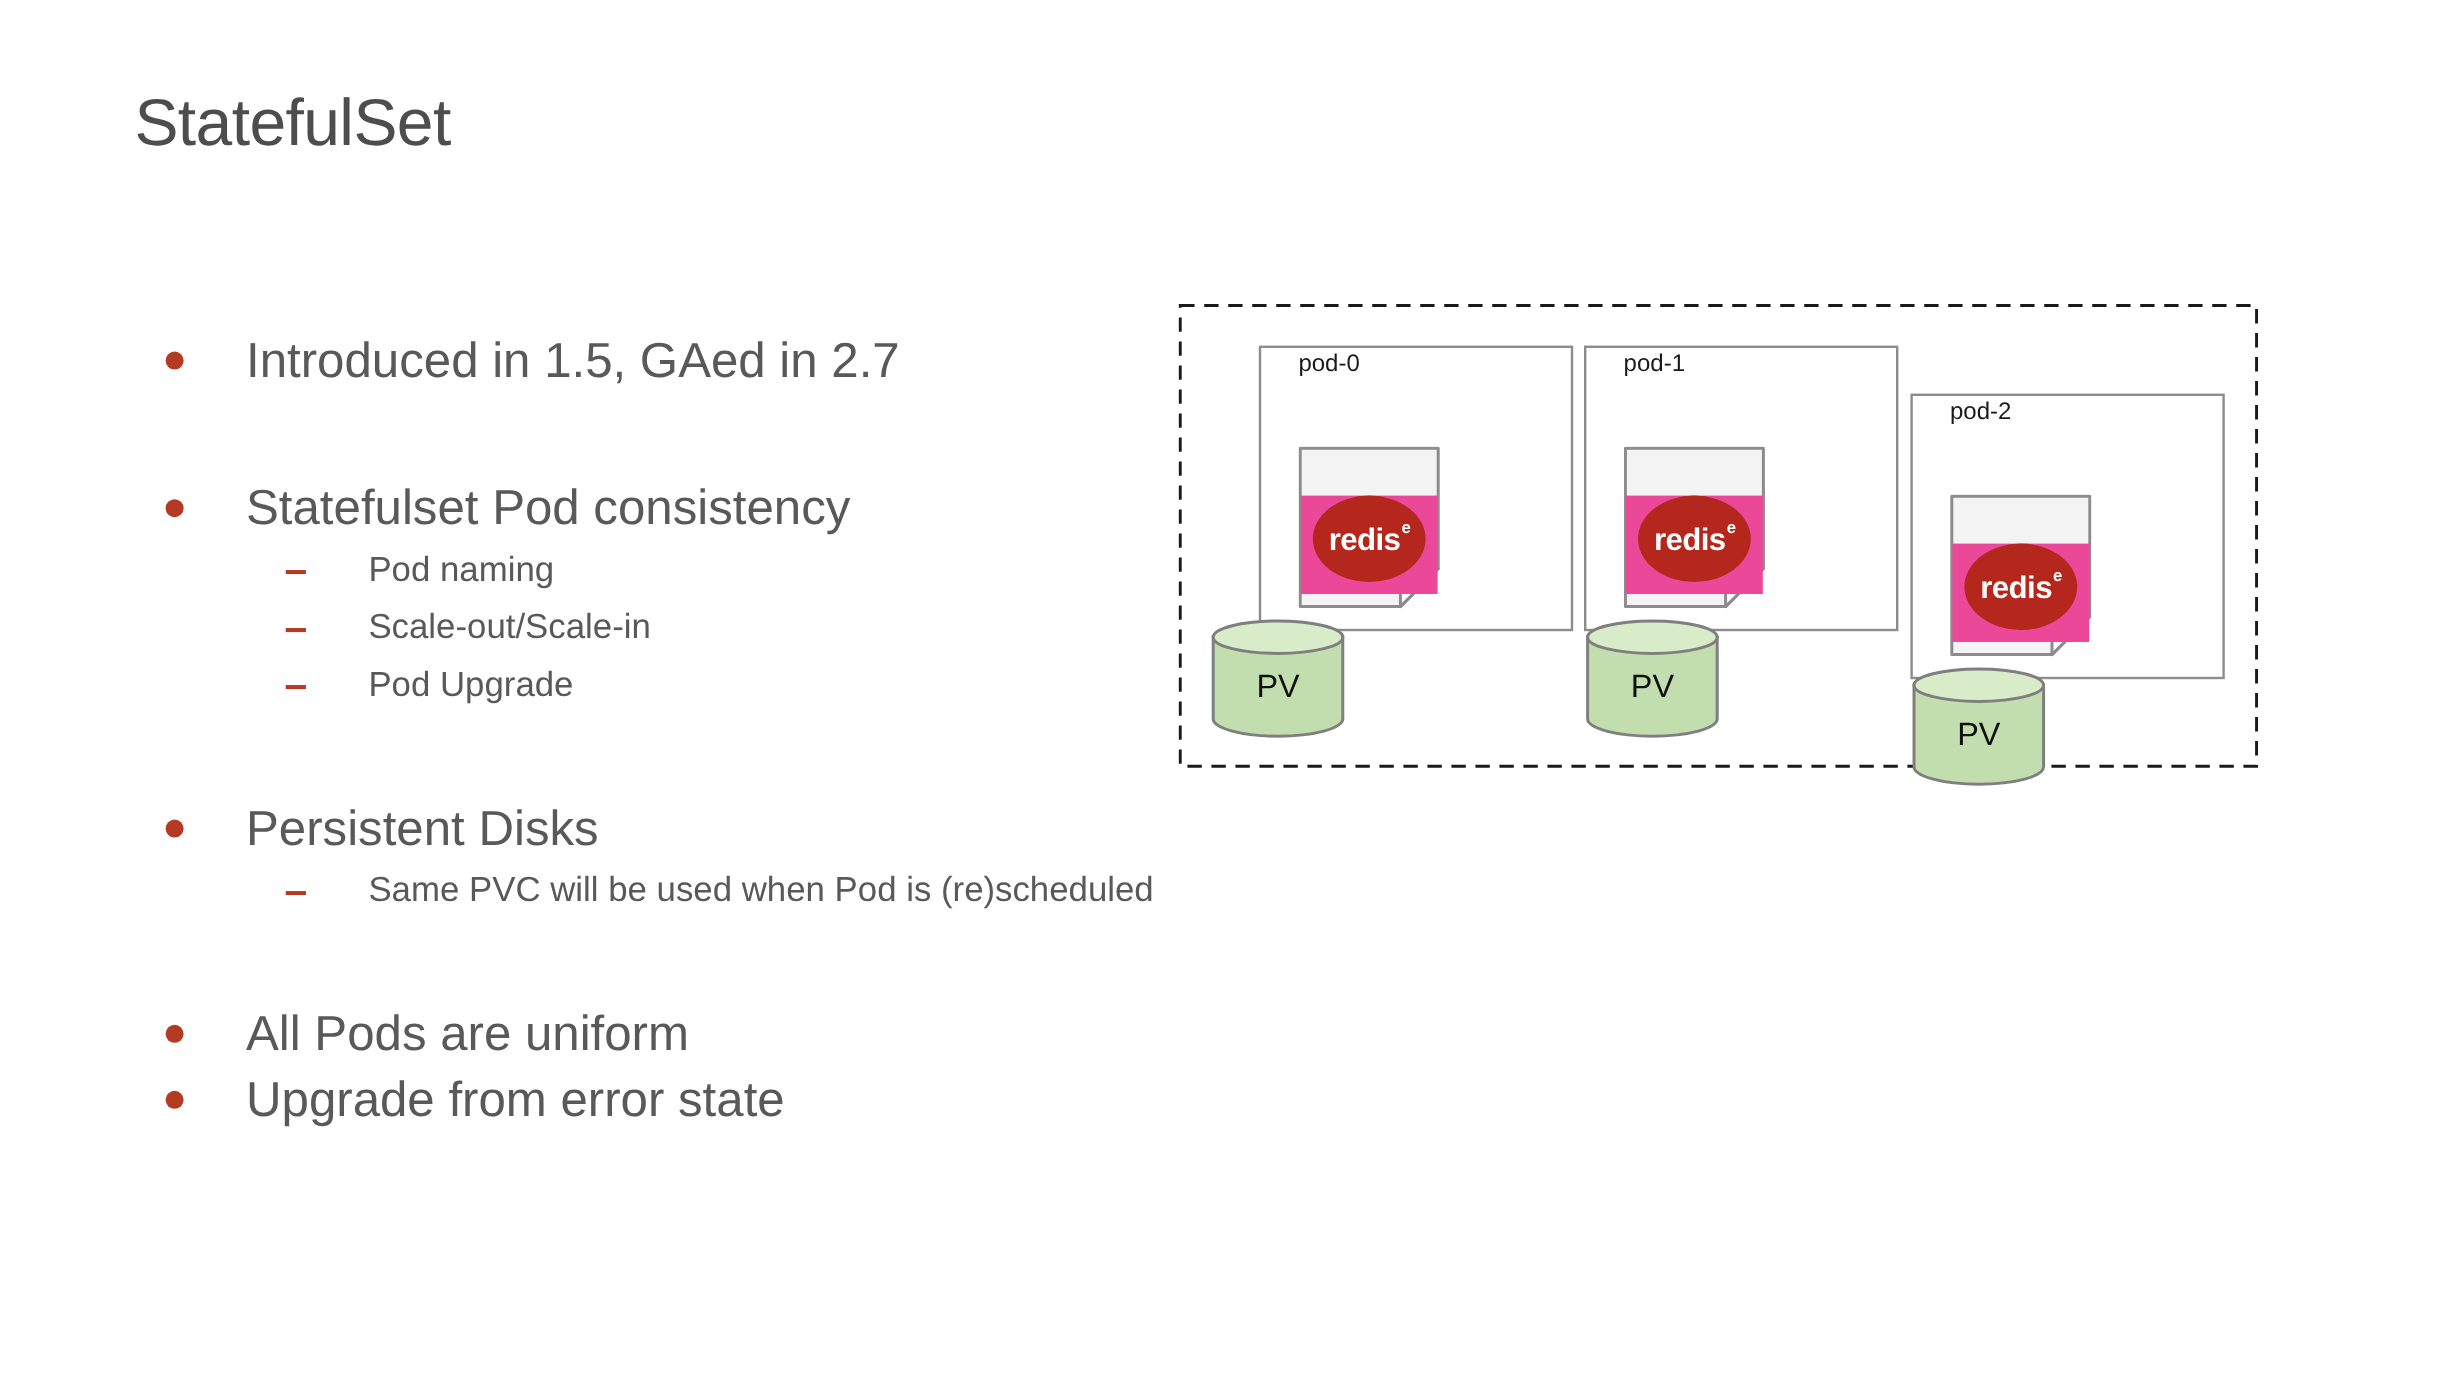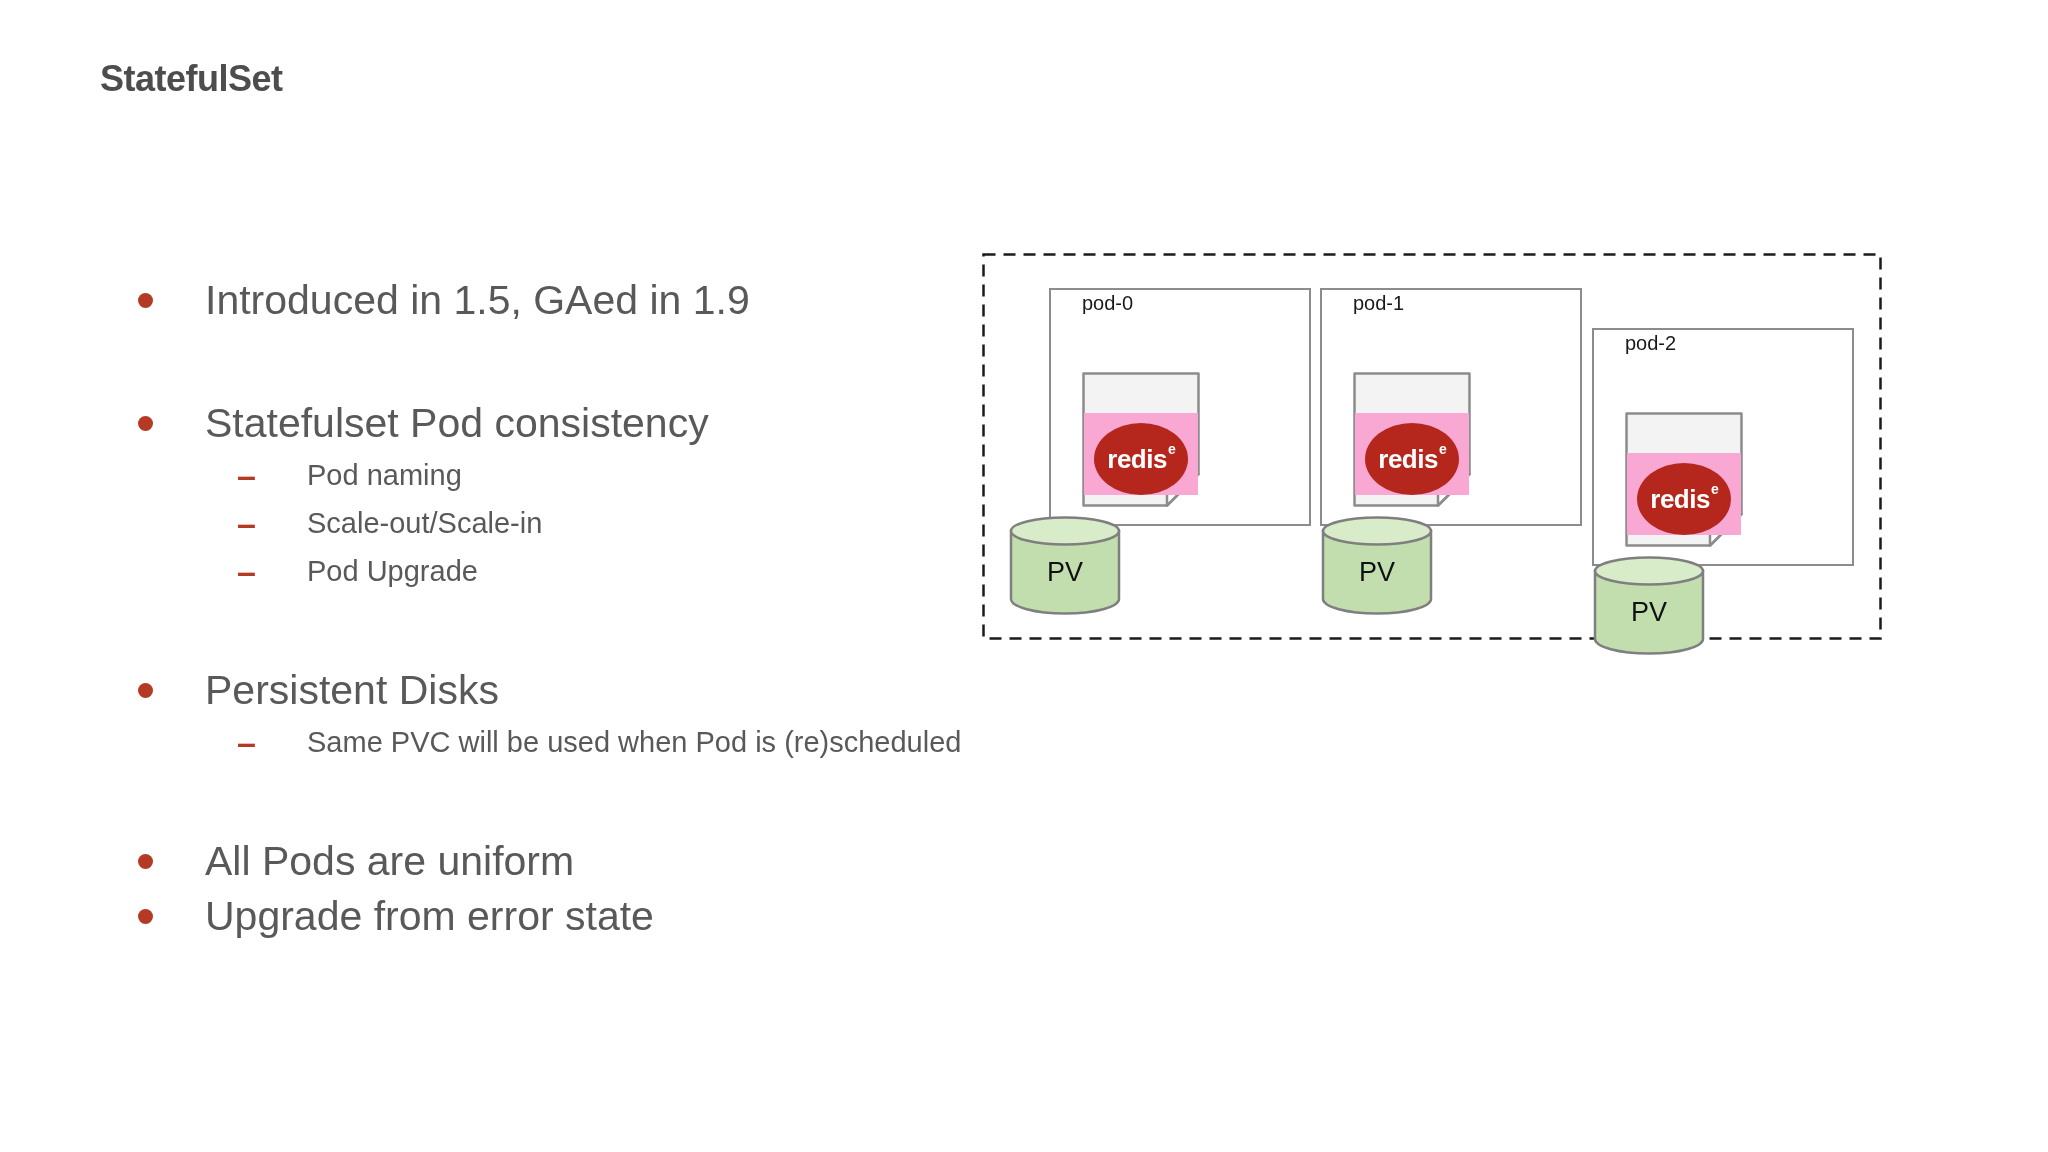--- a/index.html
+++ b/index.html
@@ -4,22 +4,22 @@
 <style>
   html, body { margin:0; padding:0; }
   body {
     width:2048px; height:1152px; background:#ffffff; overflow:hidden;
     font-family:"Liberation Sans","DejaVu Sans",sans-serif;
   }
   .slide { position:relative; width:2048px; height:1152px; background:#ffffff; }
 
   
   .title {
-    position:absolute; left:100px; top:58px; margin:0;
-    font-size:36px; font-weight:700; letter-spacing:-0.5px;
+    position:absolute; left:100px; top:58px; margin:12px;
+    font-size:55px; font-weight:400; letter-spacing:-0.5px;
     color:var(--title-text,#4d4d4d);
   }
 
   
   .bullets { position:absolute; left:0; top:273px; width:1180px; }
   .row { display:flex; }
   .row.l1 { height:55px; padding-left:138px; }
   .row.l2 { height:48px; padding-left:237px; }
   .row.gap { margin-top:68px;text-align:center; }
   .l1 .marker { width:67px; flex:0 0 67px; }
@@ -41,22 +41,22 @@
   .pod { position:absolute; top:35px; width:262px; height:335px; }
   .pod-box {
     position:absolute; left:0; top:0; width:262px; height:238px;
     border:2px solid var(--box-border,#8c8c8c); box-sizing:border-box; background:#ffffff;
   }
   .pod-label { position:absolute; left:33px; top:4px; font-size:20px; color:#1a1a1a; }
 
   .doc { position:absolute; left:33px; top:84px; width:118px; height:135px; z-index:1; }
   .doc svg { position:absolute; left:0; top:0; }
   .redis-band {
-    position:absolute; left:2px; right:2px; top:41px; height:82px; background:#f9a8d4;
-    display:flex; align-items:flex-end; justify-content:center;
+    position:absolute; left:2px; right:2px; top:41px; height:82px; background:#ec4899;
+    display:flex; align-items:flex-start; justify-content:center;
   }
   .redis-ellipse {
     width:94px; height:72px; border-radius:50%;
     background:var(--redis-red,#b5271d); color:#ffffff;
     display:flex; align-items:center; justify-content:center; font-weight:700;
   }
   .redis-text { font-size:26px; letter-spacing:-0.5px; }
   .redis-sup { font-size:14px; position:relative; top:-10px; left:1px; }
 
   .cylinder { position:absolute; left:0; top:227px; width:114px; height:102px; z-index:2; }
@@ -80,21 +80,21 @@
 </head>
 <body>
 
 <div class="slide">
 
   <h1 class="title">StatefulSet</h1>
 
   <div class="bullets">
       <div class="row l1">
         <span class="marker"></span>
-        <span class="txt">Introduced in 1.5, GAed in 1.9</span>
+        <span class="txt">Introduced in 1.5, GAed in 2.7</span>
       </div>
       <div class="row l1 gap">
         <span class="marker"></span>
         <span class="txt">Statefulset Pod consistency</span>
       </div>
       <div class="row l2">
         <span class="marker">–</span>
         <span class="txt">Pod naming</span>
       </div>
       <div class="row l2">

